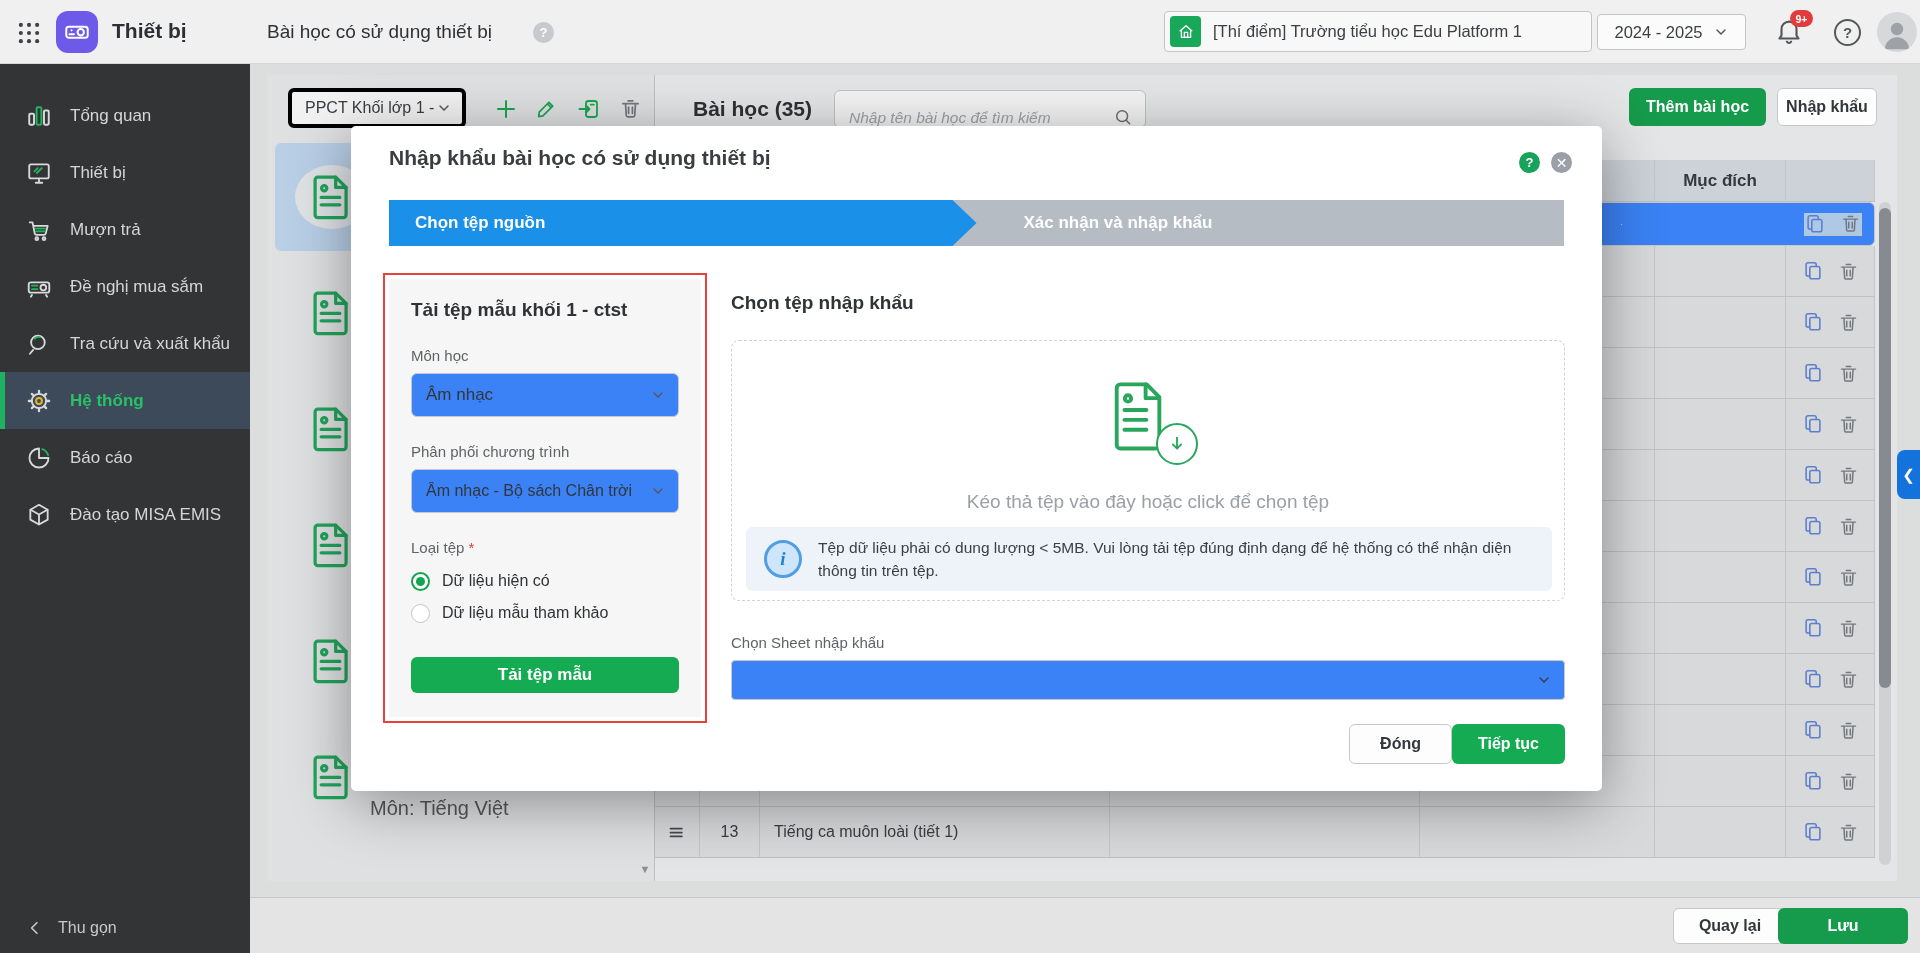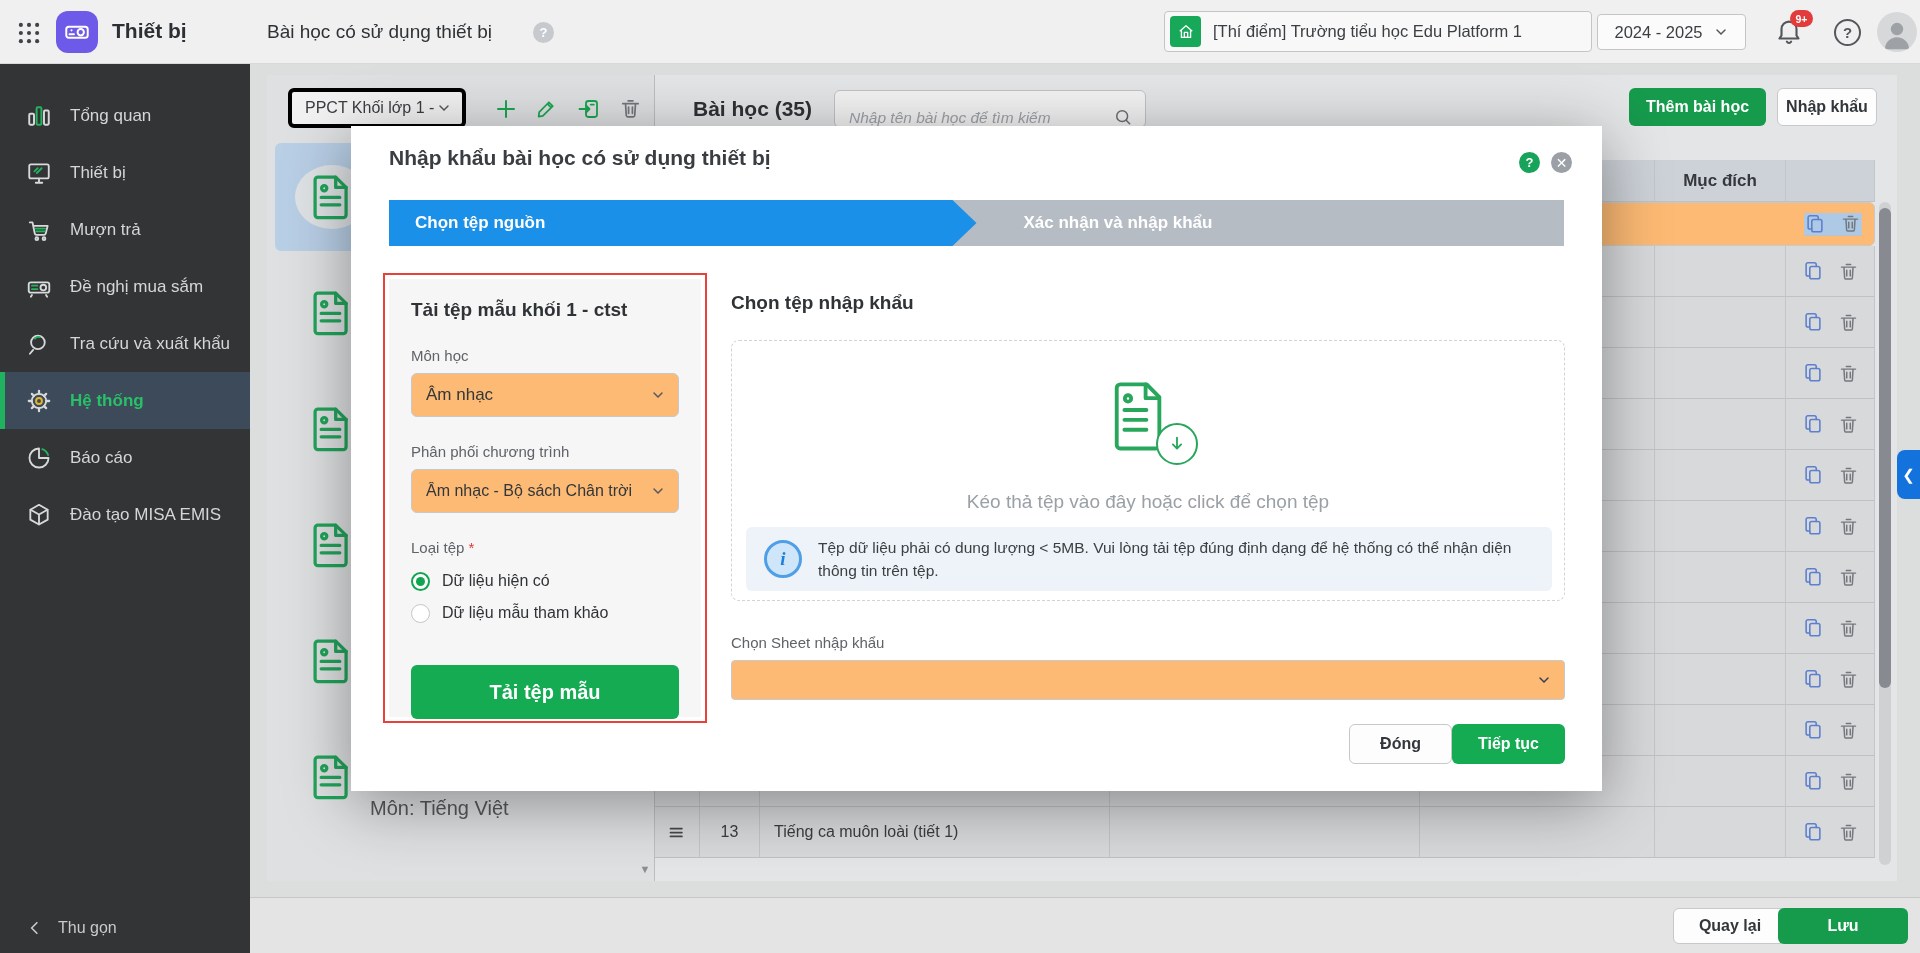--- a/index.html
+++ b/index.html
@@ -71,42 +71,42 @@
   .trow.sel .tcell{background:#adc9e6}
   .cell-title{padding-left:14px;justify-content:flex-start}
   .cell-ico{justify-content:center;gap:14px}
   .plus-badge{position:absolute;left:0;top:0;width:31px;height:31px;background:#1d9e53;border-radius:0 0 100% 0;color:#fff;font-size:19px;font-weight:bold;line-height:22px;padding-left:7px}
   .rscroll-track{position:absolute;left:1224px;top:127px;width:12px;height:663px;background:#d0d1d3;border-radius:6px}
   .rscroll-thumb{position:absolute;left:1224px;top:133px;width:12px;height:480px;background:#878b91;border-radius:6px}
   .side-toggle{position:absolute;right:0;top:386px;width:23px;height:49px;background:#1472dd;border-radius:8px 0 0 8px;display:flex;align-items:center;justify-content:center;color:#fff;font-size:15px;font-weight:bold;cursor:pointer;z-index:6}
   .bottom-bar{position:absolute;left:0;top:833px;width:1670px;height:56px;background:#e4e4e5;border-top:1px solid #c8c8c9}
 
   
-  .modal{position:absolute;left:351px;top:126px;width:1251px;height:665px;background:#fff;border-radius:0;box-shadow:0 12px 60px rgba(0,0,0,.38);z-index:20}
+  .modal{position:absolute;left:351px;top:126px;width:1251px;height:665px;background:#fff;border-radius:5px;box-shadow:0 12px 60px rgba(0,0,0,.38);z-index:20}
   .modal-title{position:absolute;left:38px;top:20px;font-size:21px;font-weight:bold;color:#3a3d41}
   .m-help{position:absolute;right:62px;top:26px;width:21px;height:21px;background:#17a45a;font-size:13px}
   .m-close{position:absolute;right:30px;top:26px;width:21px;height:21px;background:#9ba0a6;font-size:14px;cursor:pointer}
   .steps{position:absolute;left:38px;top:74px;width:1175px;height:46px;background:#b6bcc3;overflow:hidden}
   .step-blue{position:absolute;left:0;top:0;width:50%;height:100%;background:var(--blue-step);clip-path:polygon(0 0,calc(100% - 24px) 0,100% 50%,calc(100% - 24px) 100%,0 100%);display:flex;align-items:center;padding-left:26px}
   .step-lbl{color:#fff;font-size:17px;font-weight:bold}
   .step-gray-lbl{position:absolute;left:54%;top:0;height:100%;display:flex;align-items:center}
 
   .red-box{position:absolute;left:32px;top:147px;width:324px;height:450px;border:2px solid var(--red-annot);pointer-events:none;z-index:3}
   .tpl-panel{position:absolute;left:38px;top:153px;width:312px;height:438px;background:#f6f6f7;padding:20px 22px}
   .tpl-title{font-size:19px;font-weight:bold;color:#303336;margin-bottom:26px}
   .fld-label{font-size:15px;color:#5f6368;margin-bottom:9px}
-  .sel{height:44px;background:#fdba74;border:1px solid #c6c8ca;border-radius:6px;display:flex;align-items:center;justify-content:space-between;padding:0 12px 0 14px;font-size:17px;color:#33363a;cursor:pointer}
+  .sel{height:44px;background:#3b82f6;border:1px solid #c6c8ca;border-radius:6px;display:flex;align-items:center;justify-content:space-between;padding:0 12px 0 14px;font-size:17px;color:#33363a;cursor:pointer}
   .sel .txt{white-space:nowrap;overflow:hidden}
   .gap26{height:26px}
   .radio-row{display:flex;align-items:center;gap:12px;height:32px;font-size:16px;color:#303336}
   .radio{width:19px;height:19px;border-radius:50%;flex:0 0 auto;background:#fff}
   .radio.on{border:2px solid #12a551;display:flex;align-items:center;justify-content:center}
   .radio.on::after{content:"";width:9px;height:9px;border-radius:50%;background:#12a551}
   .radio.off{border:1.5px solid #c3c6c9}
-  .dl-btn{margin-top:36px;width:100%;height:54px;font-size:20px}
+  .dl-btn{margin-top:28px;width:100%;height:36px;font-size:17px}
 
   .imp-title{position:absolute;left:380px;top:166px;font-size:19px;font-weight:bold;color:#303336}
   .dropzone{position:absolute;left:380px;top:214px;width:834px;height:261px;border:1px dashed #cfd4d9;border-radius:8px;background:#fff}
   .dz-icon{position:absolute;left:50%;top:36px;transform:translateX(-50%);width:84px;height:88px}
   .dz-badge{position:absolute;right:-8px;bottom:0;width:42px;height:42px;border-radius:50%;background:#fff;border:2.5px solid #28a65c;display:flex;align-items:center;justify-content:center}
   .dz-text{position:absolute;left:0;top:150px;width:100%;text-align:center;font-size:19px;color:#9aa0a5}
   .info-strip{position:absolute;left:14px;top:186px;width:806px;height:64px;background:#eef3f9;border-radius:6px;display:flex;align-items:center;gap:16px;padding:0 18px}
   .info-i{width:38px;height:38px;border-radius:50%;background:#cfe6fa;border:3px solid #4f9fe6;color:#1d7fd6;font-weight:bold;font-size:19px;display:flex;align-items:center;justify-content:center;flex:0 0 auto;font-family:"Liberation Serif","DejaVu Serif",serif;font-style:italic}
   .info-txt{font-size:15.5px;color:#3c4043;line-height:1.5;max-width:715px}
   .sheet-label{position:absolute;left:380px;top:508px;font-size:15px;color:#5f6368}

